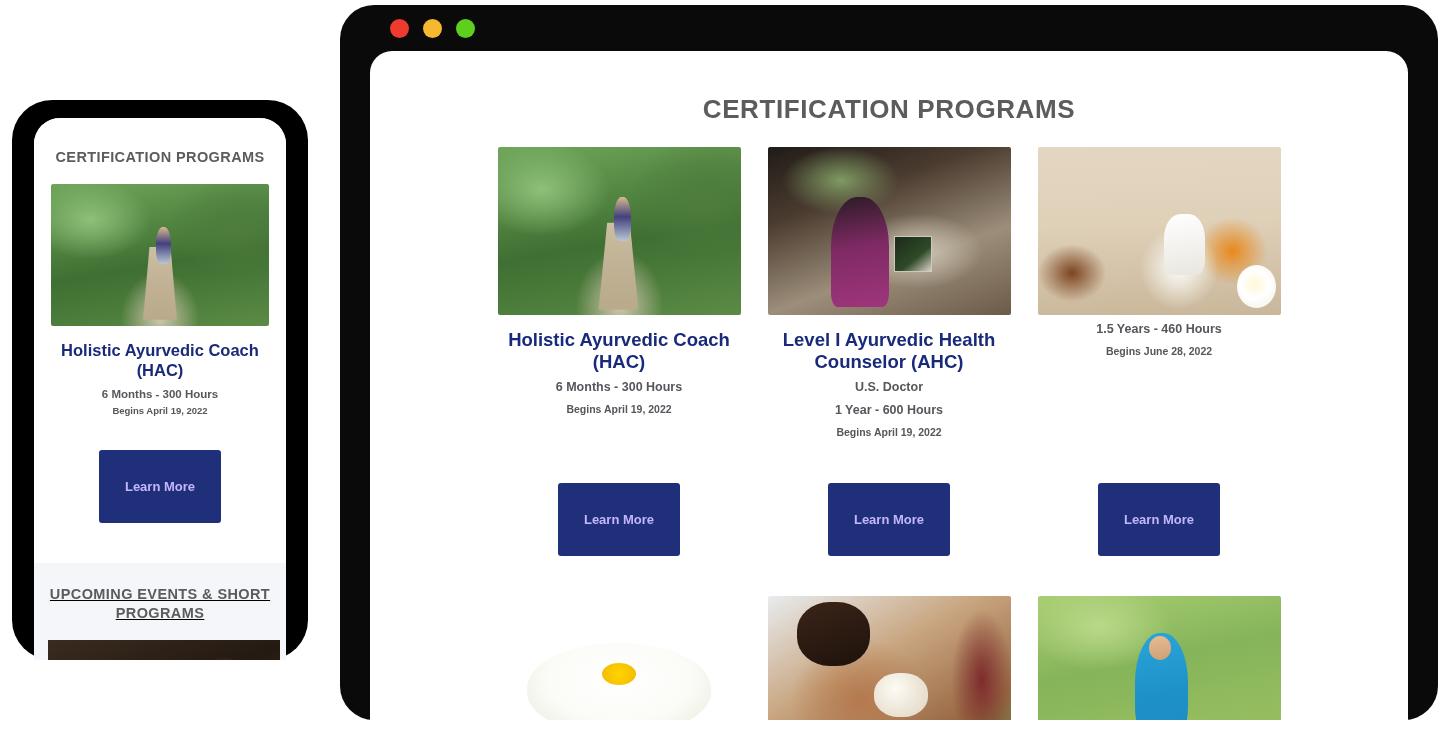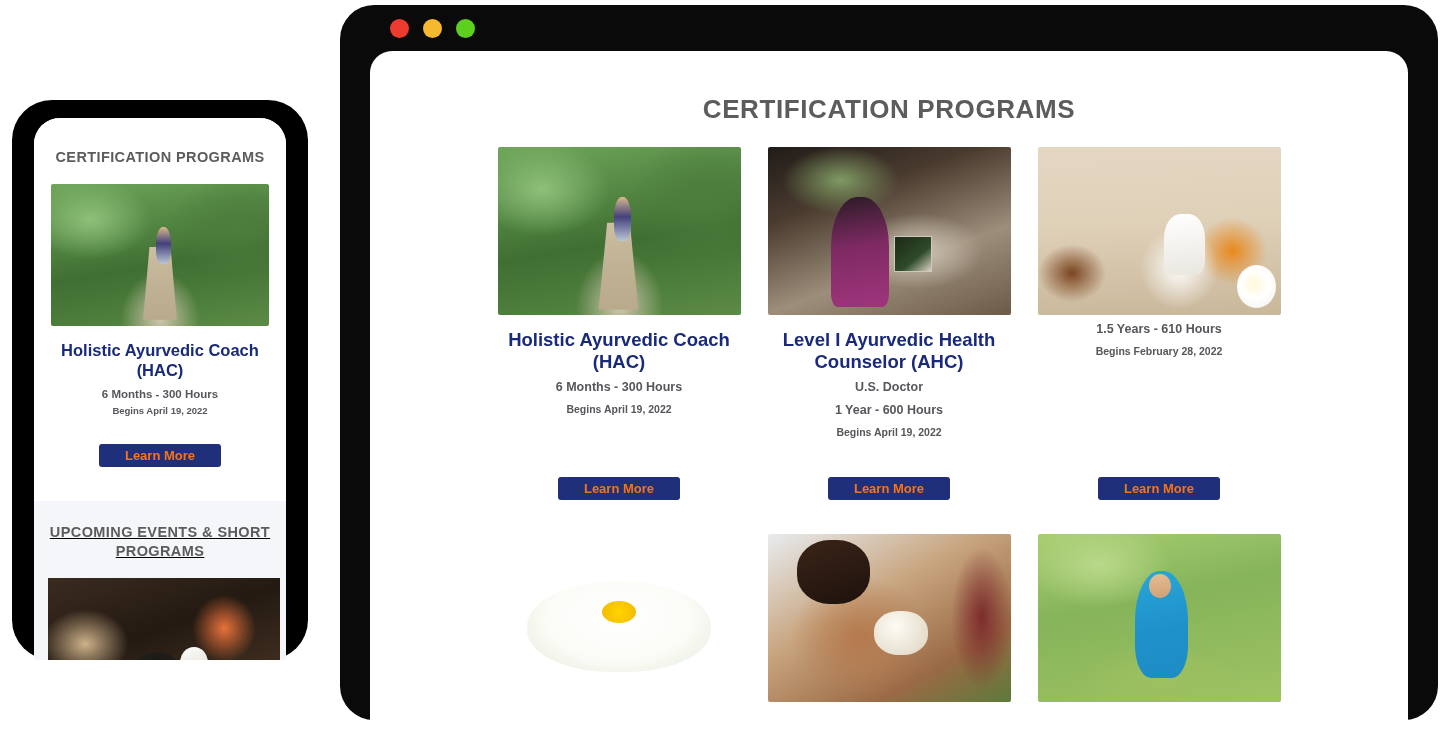--- a/index.html
+++ b/index.html
@@ -167,27 +167,27 @@
     line-height: 1.25;
   }
   .card-meta.small {
     font-size: 10.5px;
     margin-top: 7px;
   }
   .card-spacer { flex: 1 1 auto; }
   .learn-more {
     display: inline-block;
     background: #1f2f7a;
-    color: #f97316;
+    color: #c4b5fd;
     font-size: 13px;
     font-weight: bold;
     border: none;
     border-radius: 3px;
-    padding: 4px 26px;
-    margin: 8px auto;
+    padding: 29px 26px;
+    margin: 14px auto;
     cursor: pointer;
     font-family: "Liberation Sans", sans-serif;
   }
   .btn-row { margin-top: 30px; margin-bottom: 26px; }
 
   
   .ph { width: 100%; height: 100%; position: relative; overflow: hidden; }
 
   
   .ph-bridge {
@@ -385,22 +385,22 @@
         <div class="card-spacer"></div>
         <div class="btn-row">
           <button class="learn-more">Learn More</button>
         </div>
       </div>
 
       <div class="card">
         <div class="card-thumb">
           <div class="ph ph-herbs"></div>
         </div>
-        <div class="card-meta">1.5 Years - 610 Hours</div>
-        <div class="card-meta small">Begins February 28, 2022</div>
+        <div class="card-meta">1.5 Years - 460 Hours</div>
+        <div class="card-meta small">Begins June 28, 2022</div>
         <div class="card-spacer"></div>
         <div class="btn-row">
           <button class="learn-more">Learn More</button>
         </div>
       </div>
 
       <div class="card">
         <div class="card-thumb">
           <div class="ph ph-lotus"></div>
         </div>

